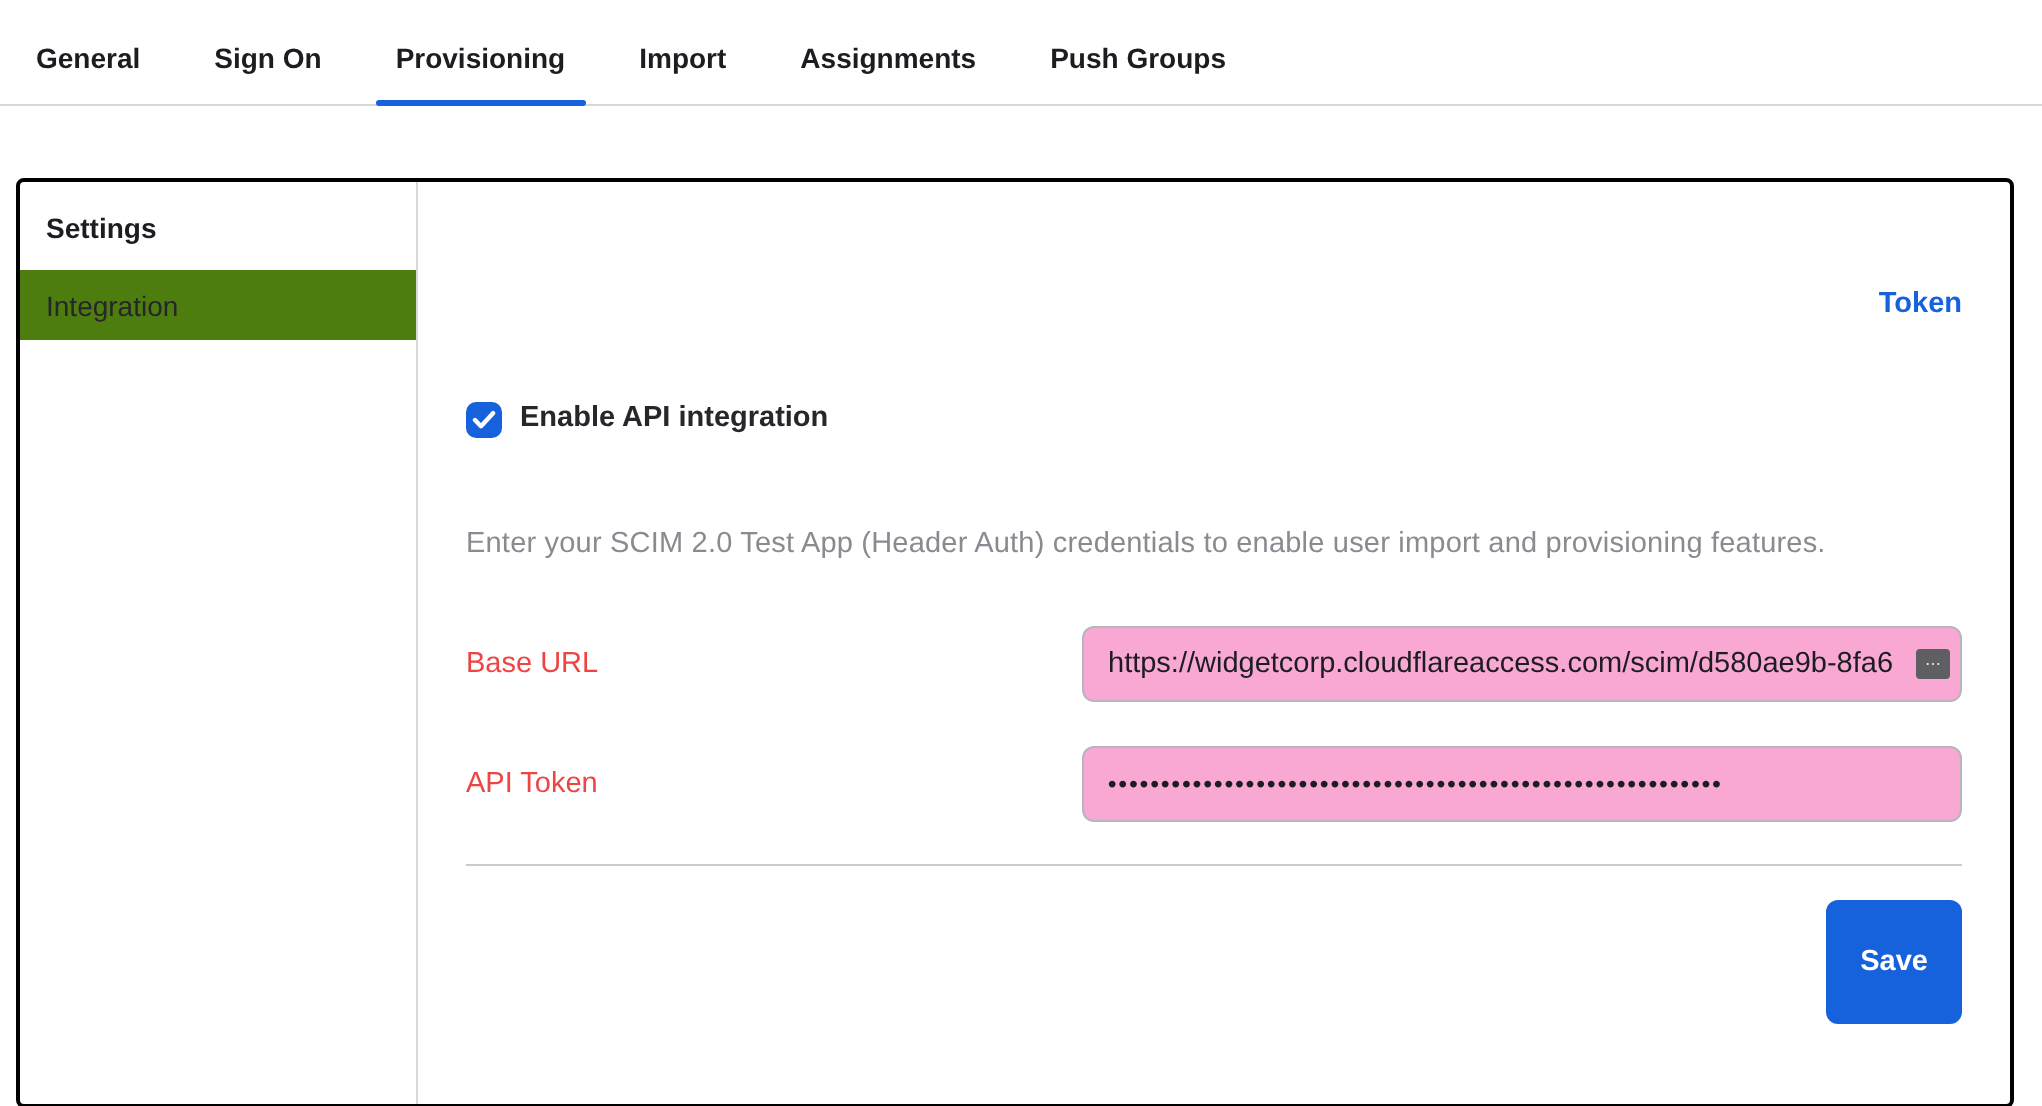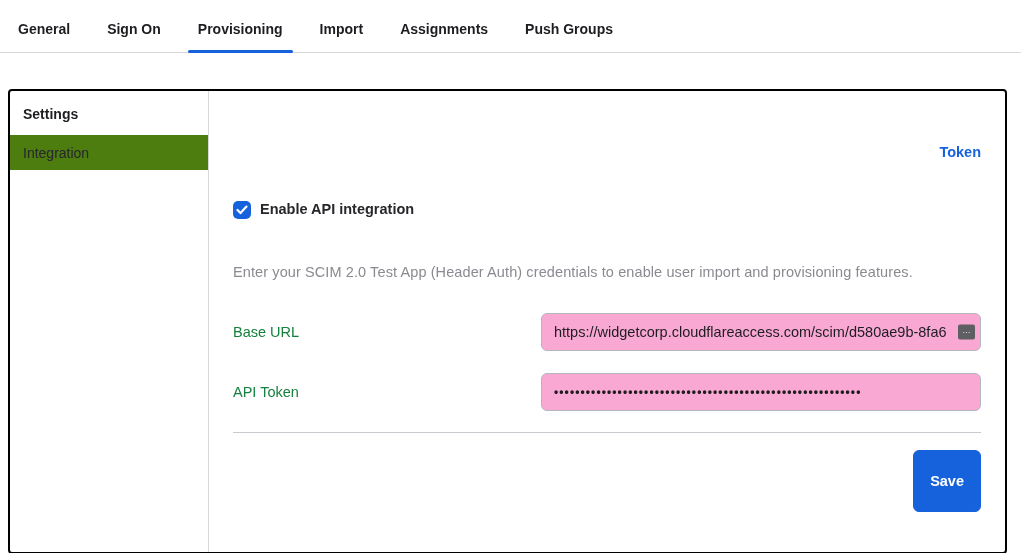--- a/index.html
+++ b/index.html
@@ -130,21 +130,21 @@
 
   .form-row {
     margin-top: 33px;
     display: flex;
     align-items: center;
   }
   .form-row + .form-row { margin-top: 22px; }
   .field-label {
     flex: 1;
     font-size: 14.5px;
-    color: #15803d;
+    color: #ef4444;
   }
   .field-box {
     position: relative;
     width: 440px;
     height: 38px;
     border: 1px solid #b6b6bd;
     border-radius: 6px;
     background: #f9a8d4;
     display: flex;
     align-items: center;

